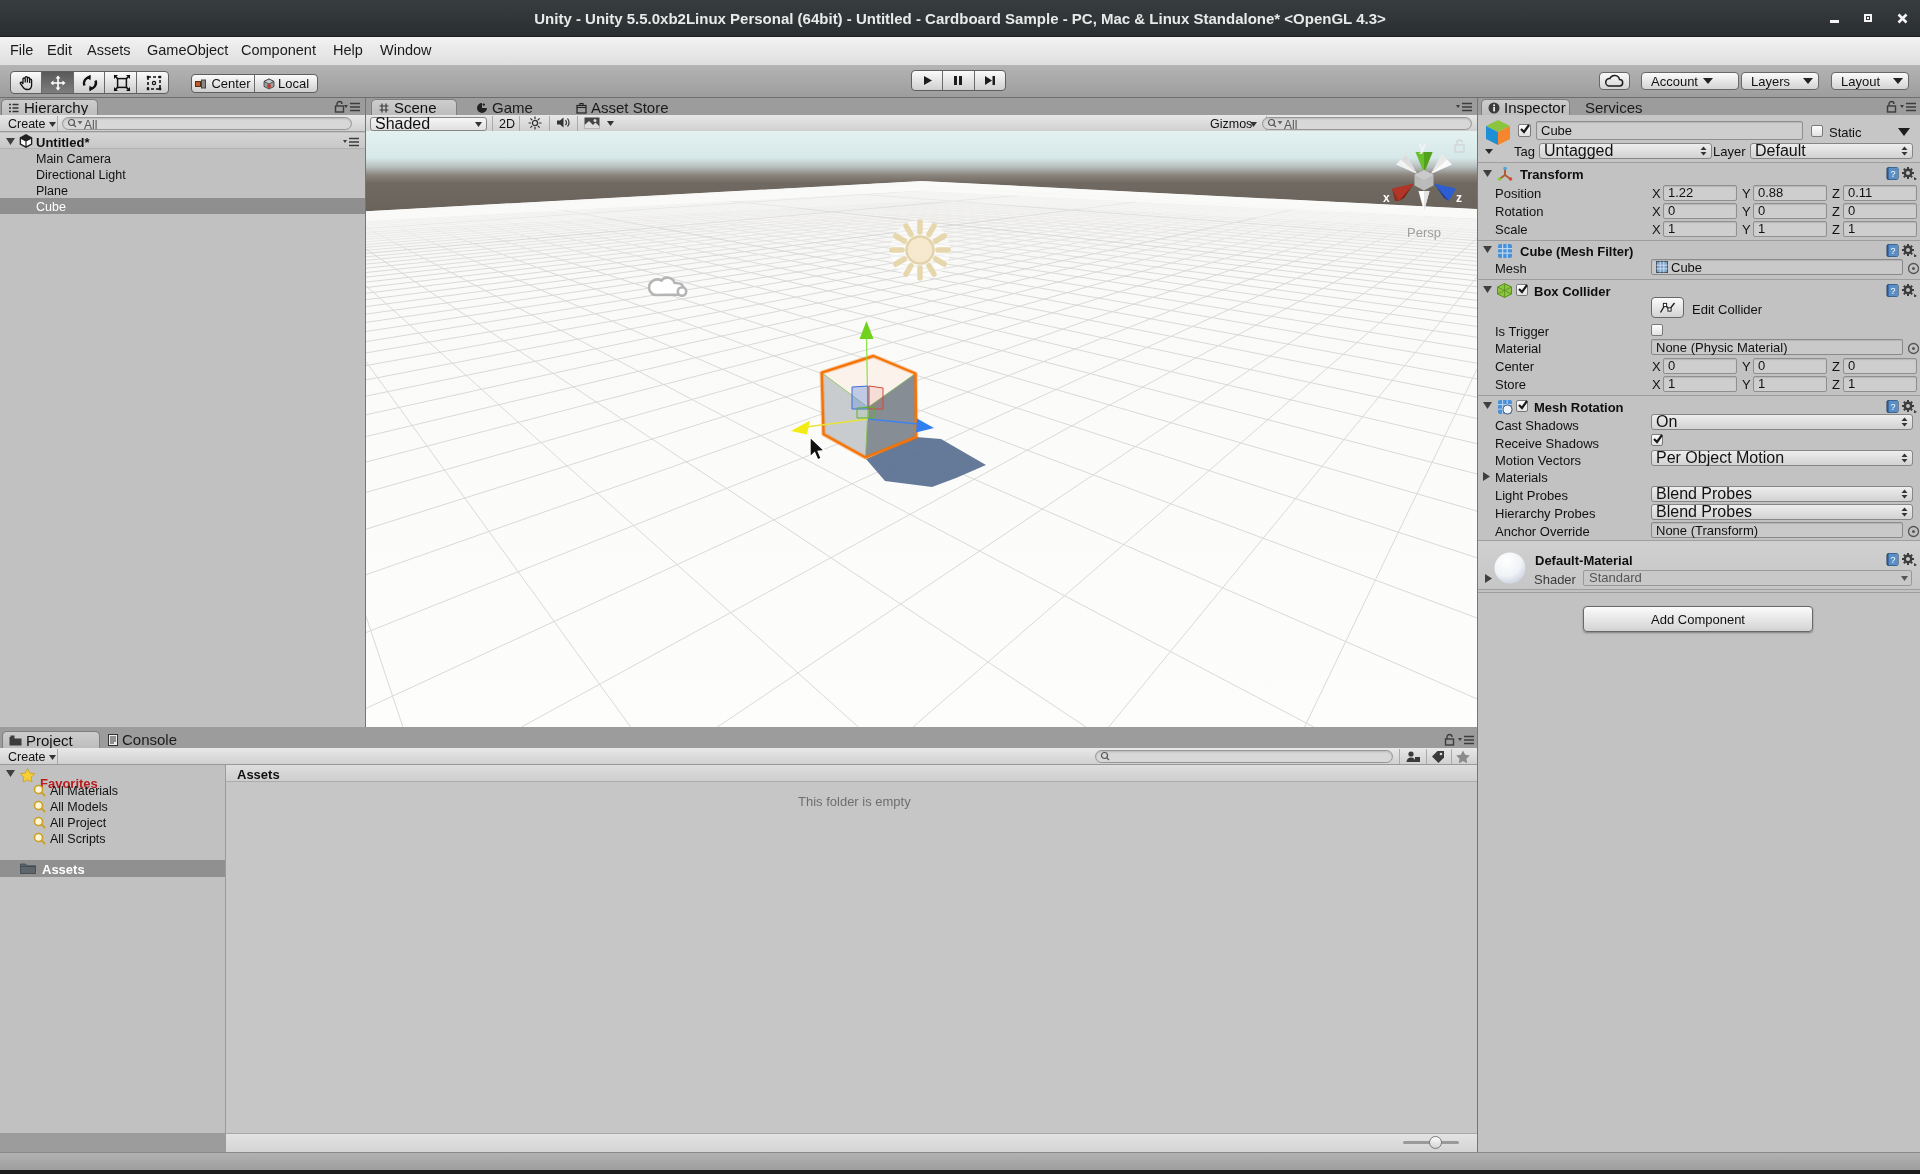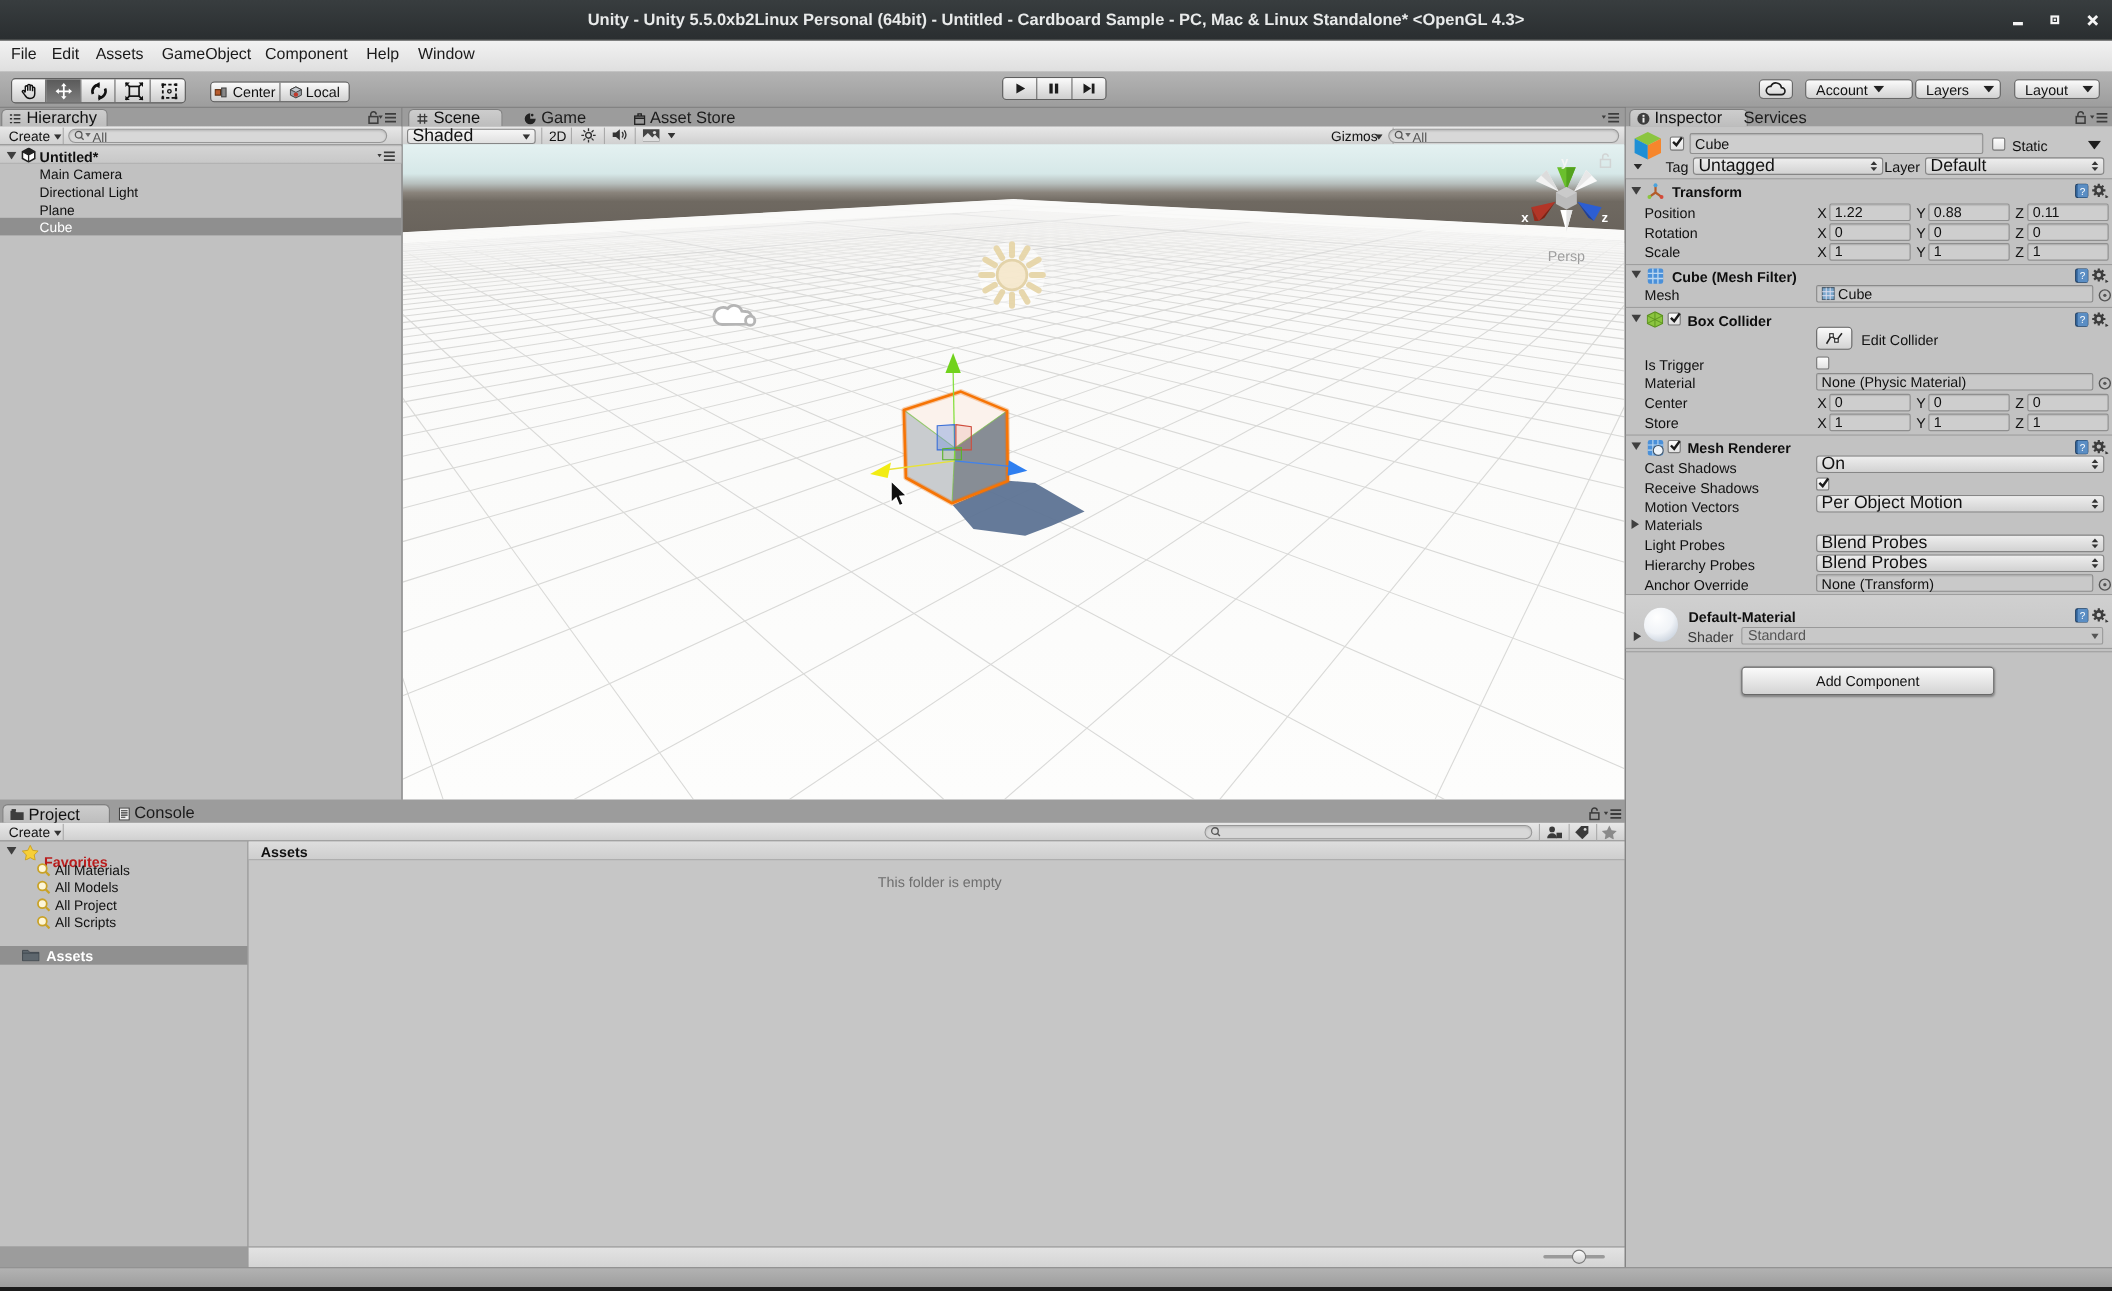--- a/index.html
+++ b/index.html
@@ -510,21 +510,21 @@
 <div class="abs" style="left:42px;top:862px;font-size:13px;font-weight:bold;color:#fff">Assets</div>
 <div class="abs" style="left:226px;top:765px;width:1251px;height:17px;background:linear-gradient(#dedede,#cecece);border-bottom:1px solid #ababab"></div>
 <div class="abs" style="left:237px;top:767px;font-size:13px;font-weight:bold;color:#101010">Assets</div>
 <div class="abs" style="left:798px;top:794px;font-size:13px;color:#6e6e6e">This folder is empty</div>
 <div class="abs" style="left:226px;top:1133px;width:1251px;height:19px;background:linear-gradient(#e3e3e3,#d4d4d4);border-top:1px solid #a8a8a8"></div>
 <div class="abs" style="left:1403px;top:1141px;width:56px;height:3px;background:#9a9a9a;border-radius:2px"></div>
 <div class="abs" style="left:1429px;top:1136px;width:13px;height:13px;border-radius:50%;background:linear-gradient(#fdfdfd,#d2d2d2);border:1px solid #787878"></div>
 <div class="abs" style="left:1478px;top:98px;width:442px;height:1054px;background:#c2c2c2"></div>
 <div class="abs" style="left:1477px;top:98px;width:1px;height:1054px;background:#757575"></div>
 <div class="abs" style="left:1478px;top:98px;width:442px;height:17px;background:#9c9c9c"></div>
-<div class="tab-active" style="left:1481px;top:99px;width:108px;height:16px"><svg width="12" height="12" viewBox="0 0 12 12" style="margin-right:4px">
+<div class="tab-active" style="left:1481px;top:99px;width:89px;height:16px"><svg width="12" height="12" viewBox="0 0 12 12" style="margin-right:4px">
       <circle cx="6" cy="6" r="5.5" fill="#3c3c3c"></circle>
       <rect x="5.2" y="5" width="1.8" height="4.4" fill="#eee"></rect>
       <rect x="5.2" y="2.4" width="1.8" height="1.8" fill="#eee"></rect>
     </svg>Inspector</div>
 <div class="tab-inactive" style="left:1585px;top:100px;height:15px">Services</div>
 <svg class="abs" style="left:1886px;top:100px" width="11" height="13" viewBox="0 0 11 13">
     <rect x="1.5" y="6" width="8" height="6" fill="none" stroke="#3c3c3c" stroke-width="1.4"></rect>
     <path d="M3 6 V4 a2.5 2.5 0 015 0" fill="none" stroke="#3c3c3c" stroke-width="1.4"></path>
   </svg>
 <svg class="abs" style="left:1900px;top:102px" width="16" height="10" viewBox="0 0 16 10">
@@ -698,21 +698,21 @@
   </svg>
 <svg class="abs" style="left:1497px;top:399px" width="16" height="16" viewBox="0 0 16 16">
     <rect x="1" y="1" width="14" height="14" rx="2" fill="#4a90d9"></rect>
     <path d="M1 5.6 h14 M1 10.2 h14 M5.6 1 v14 M10.2 1 v14" stroke="#bcd7f0" stroke-width="1"></path>
     <circle cx="10.5" cy="10.5" r="4.5" fill="#eef4fa" stroke="#456"></circle>
   </svg>
 <div class="cb" style="left:1516px;top:400px;width:12px;height:12px"></div>
 <svg class="abs" style="left:1517px;top:399px" width="12" height="12" viewBox="0 0 12 12">
     <path d="M2 6 L5 9 L10 2" fill="none" stroke="#1a1a1a" stroke-width="2.2"></path>
   </svg>
-<div class="blbl" style="left:1534px;top:400px">Mesh Renderer</div>
+<div class="blbl" style="left:1534px;top:400px">Mesh Rotation</div>
 <svg class="abs" style="left:1886px;top:399px" width="15" height="15" viewBox="0 0 15 15">
     <rect x="1" y="1.5" width="11" height="12" rx="1.5" fill="#3a6ea5" stroke="#1d3c60"></rect>
     <rect x="3" y="1.5" width="9" height="12" fill="#5b8ec4"></rect>
     <text x="4.6" y="11" font-size="9" fill="#fff" font-family="Liberation Sans">?</text>
   </svg>
 <svg class="abs" style="left:1901px;top:399px" width="16" height="14" viewBox="0 0 16 14">
     <circle cx="7" cy="7" r="3.2" fill="none" stroke="#3c3c3c" stroke-width="2.4"></circle>
     <g stroke="#3c3c3c" stroke-width="2">
       <path d="M7 1 V3.2 M7 10.8 V13 M1 7 H3.2 M10.8 7 H13 M2.8 2.8 L4.3 4.3 M9.7 9.7 L11.2 11.2 M11.2 2.8 L9.7 4.3 M4.3 9.7 L2.8 11.2"></path>
     </g>

